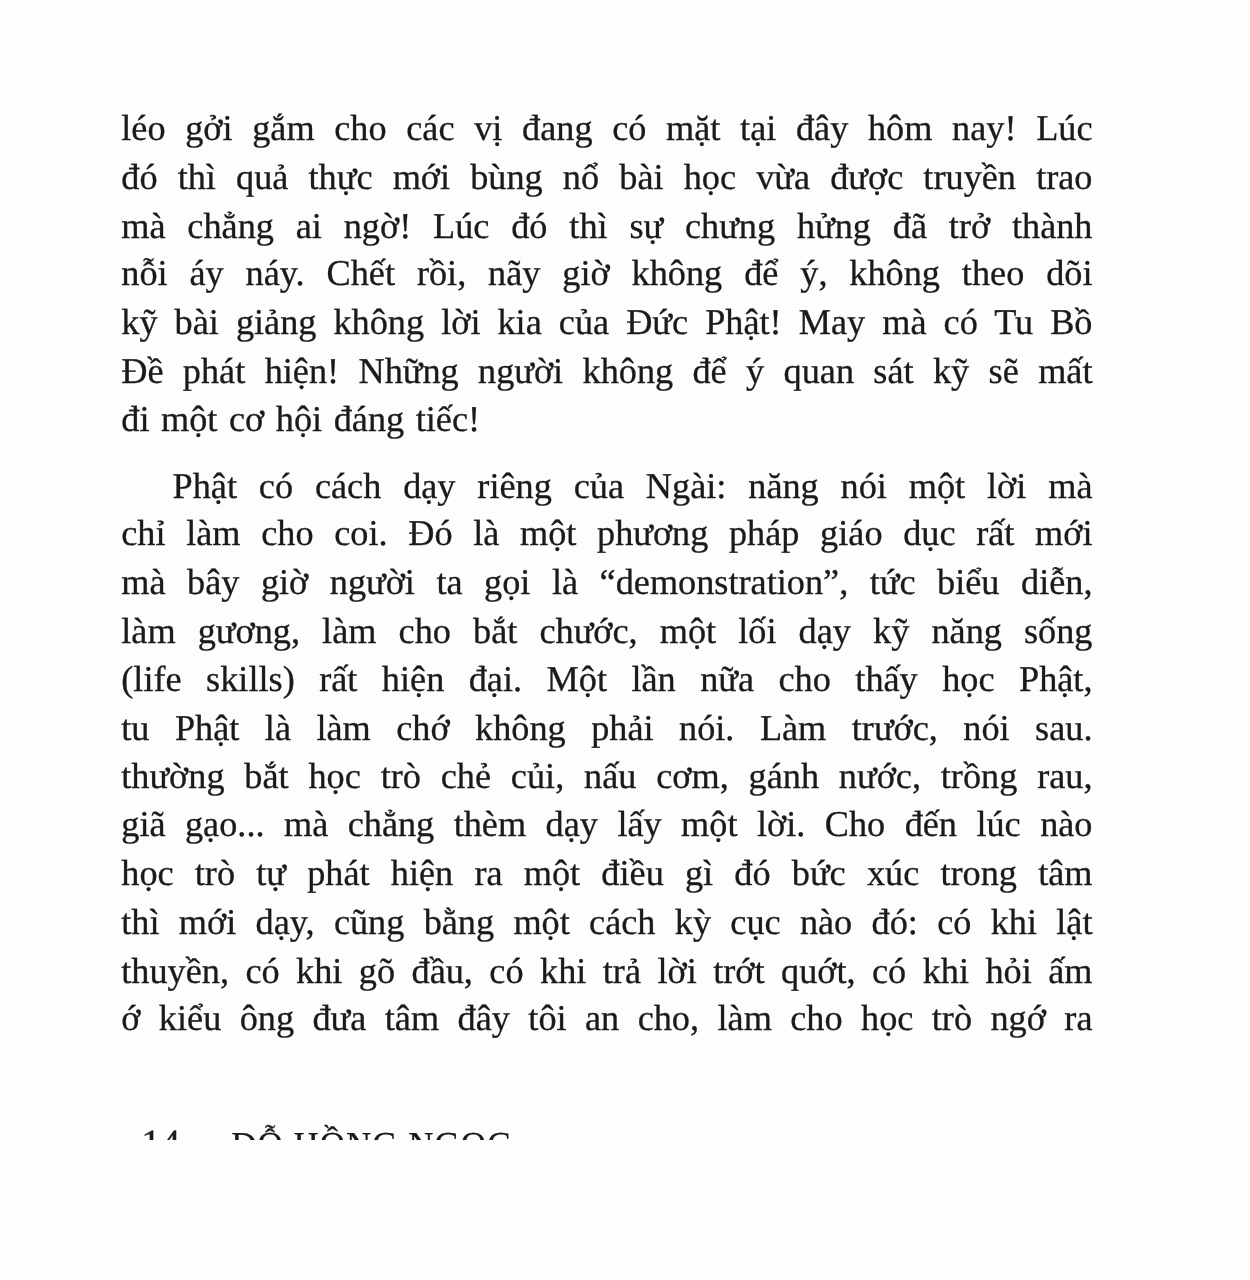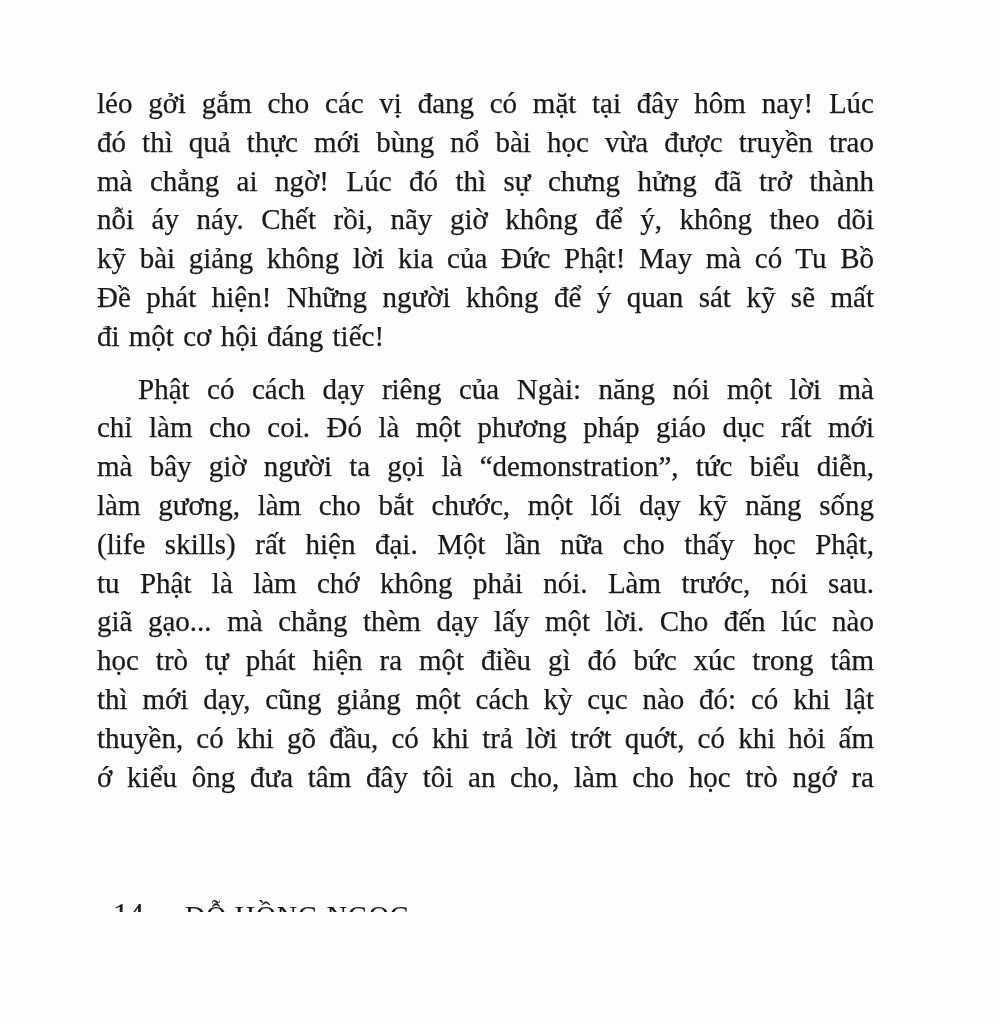--- a/index.html
+++ b/index.html
@@ -76,23 +76,24 @@
         <div class="line">Đề phát hiện! Những người không để ý quan sát kỹ sẽ mất</div>
         <div class="line no-justify">đi một cơ hội đáng tiếc!</div>
       </div>
       <div class="para">
         <div class="line indent">Phật có cách dạy riêng của Ngài: năng nói một lời mà</div>
         <div class="line">chỉ làm cho coi. Đó là một phương pháp giáo dục rất mới</div>
         <div class="line">mà bây giờ người ta gọi là “demonstration”, tức biểu diễn,</div>
         <div class="line">làm gương, làm cho bắt chước, một lối dạy kỹ năng sống</div>
         <div class="line">(life skills) rất hiện đại. Một lần nữa cho thấy học Phật,</div>
         <div class="line">tu Phật là làm chớ không phải nói. Làm trước, nói sau.</div>
+        <div class="line">thường bắt học trò chẻ củi, nấu cơm, gánh nước, trồng rau,</div>
         <div class="line">giã gạo... mà chẳng thèm dạy lấy một lời. Cho đến lúc nào</div>
         <div class="line">học trò tự phát hiện ra một điều gì đó bức xúc trong tâm</div>
-        <div class="line">thì mới dạy, cũng giảng một cách kỳ cục nào đó: có khi lật</div>
+        <div class="line">thì mới dạy, cũng bằng một cách kỳ cục nào đó: có khi lật</div>
         <div class="line">thuyền, có khi gõ đầu, có khi trả lời trớt quớt, có khi hỏi ấm</div>
         <div class="line">ớ kiểu ông đưa tâm đây tôi an cho, làm cho học trò ngớ ra</div>
       </div>
     </div>
 
   <div class="footer">
     <span class="pagenum">14</span><span class="author">- ĐỖ HỒNG NGỌC</span>
   </div>
 
 </div>

